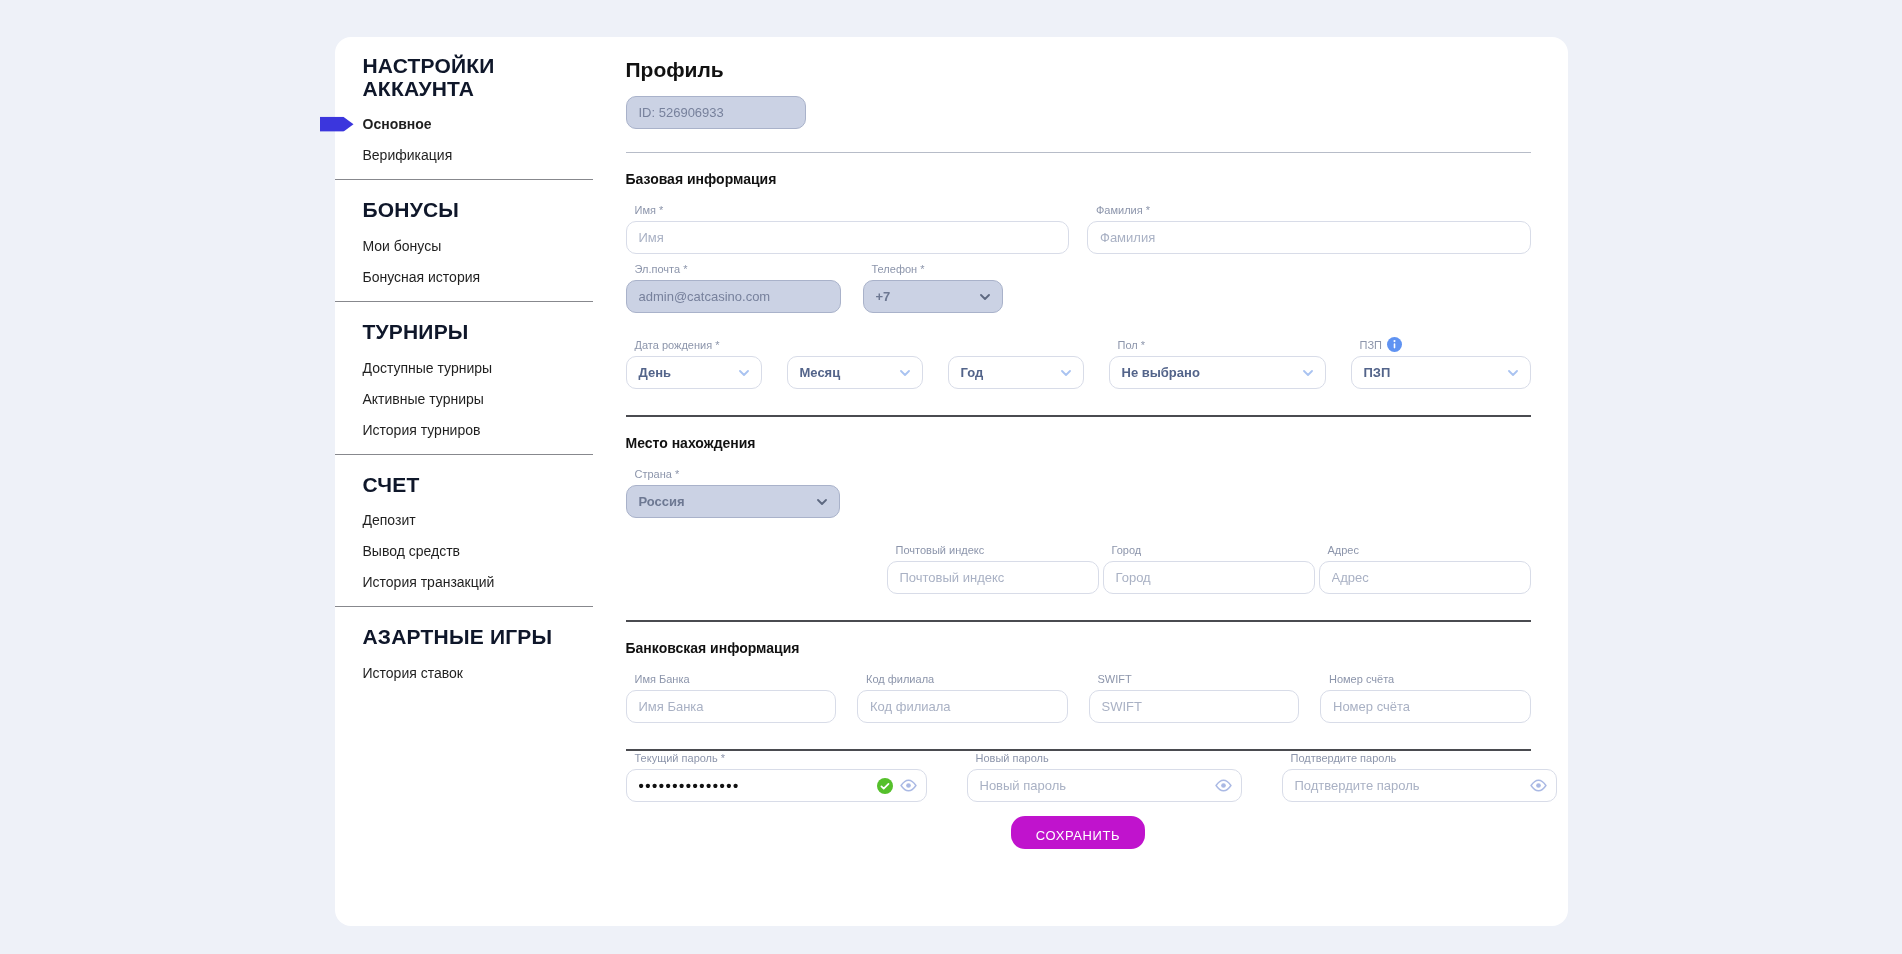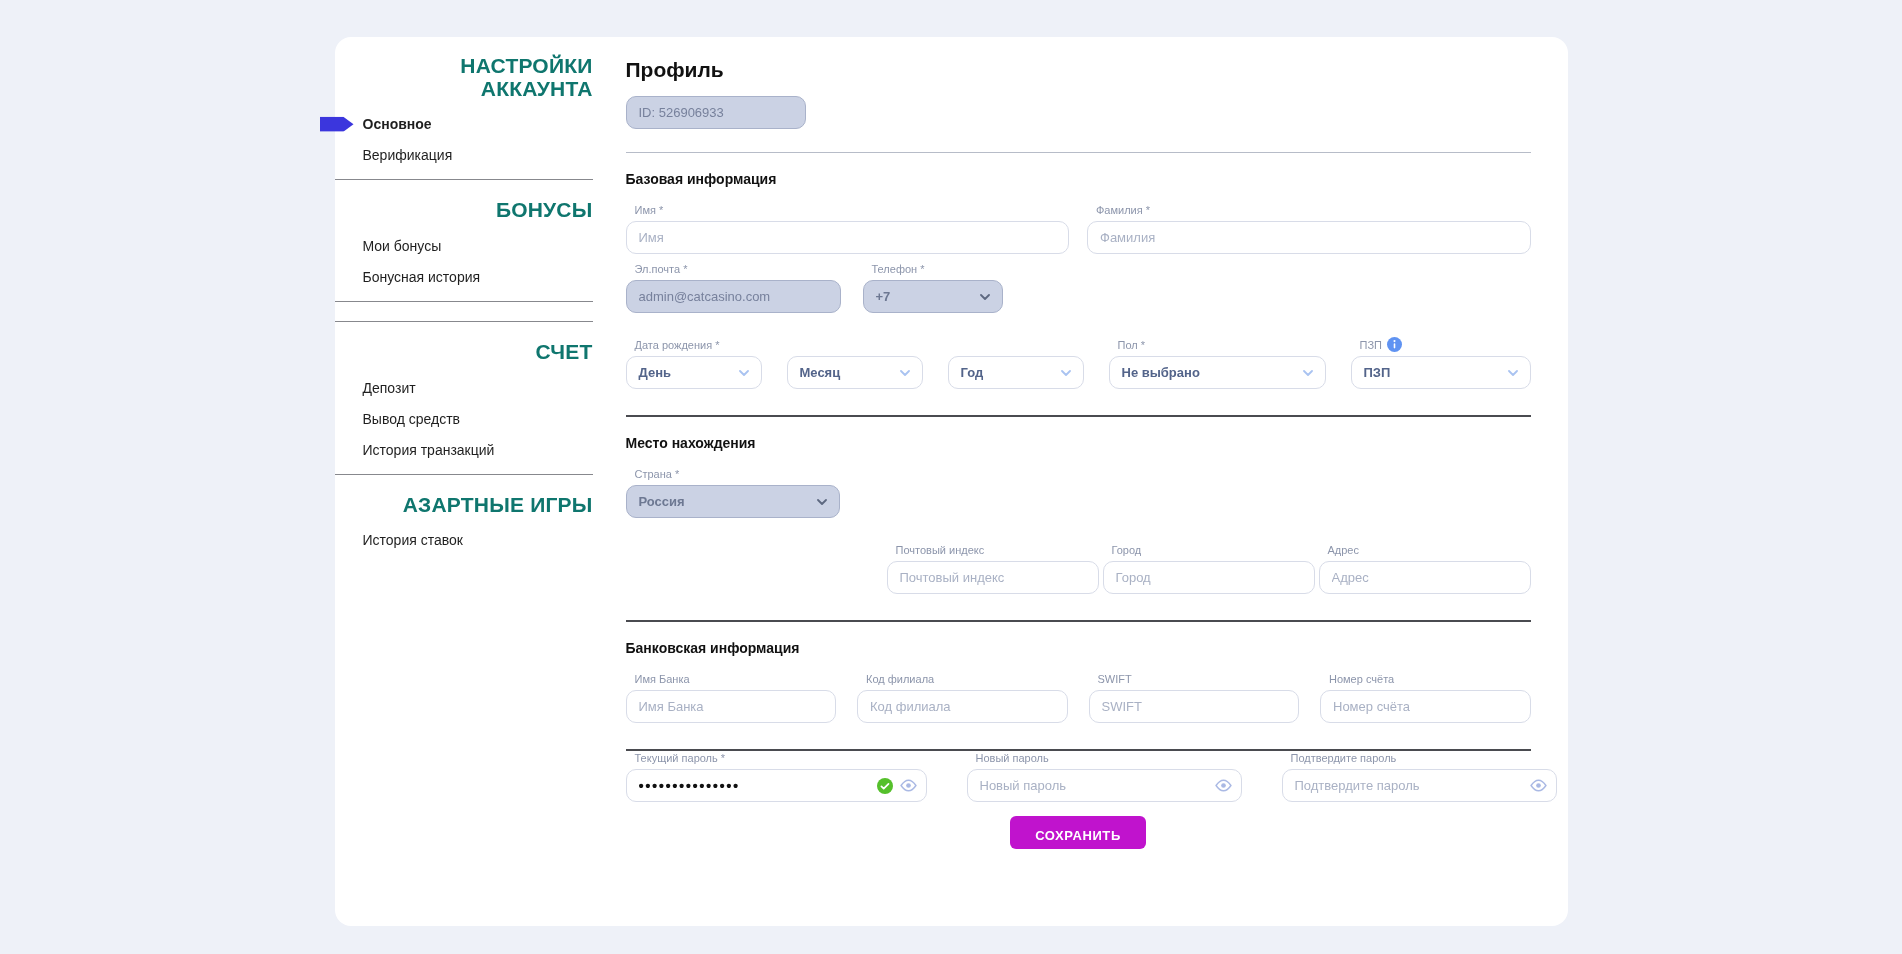--- a/index.html
+++ b/index.html
@@ -8,24 +8,23 @@
   .card {
     width:1233px; height:889px; margin:37px auto 0;
     background:#ffffff; border-radius:16px;
     display:flex; overflow:visible;
   }
 
   
   .sidebar { width:258px; padding-top:18px; flex:none; }
   .sgroup { padding-left:28px; }
   .sgroup h3 {
-    font-size:21px; font-weight:800; color:#0f766e;
+    font-size:21px; font-weight:800; color:#0f172a;
     line-height:1.08; letter-spacing:.2px; margin-bottom:6px;
     text-transform:uppercase;
-    text-align:right;
   }
   .sitem {
     position:relative; margin-top:17px; font-size:14px; color:#1f1f1f;
     cursor:pointer; line-height:1;
   }
   .sitem.active { font-weight:700; }
   .active-arrow {
     position:absolute; left:-43px; top:50%; transform:translateY(-50%);
     width:34px; height:15px; background:#3b36dd;
     clip-path:polygon(0 0, 70% 0, 100% 50%, 70% 100%, 0 100%);
@@ -81,22 +80,22 @@
   .chev-dark  { color:#5d6880; display:flex; }
 
   .pw-wrap { position:relative; }
   .pw-wrap .inp { padding-right:52px; }
   .pw-icons { position:absolute; right:10px; top:0; height:33px; display:flex; align-items:center; gap:7px; }
   .eye { color:#aab9e4; display:flex; cursor:pointer; }
   #current-password { font-weight:700; letter-spacing:1.5px; font-size:15px; color:#111; }
 
   .save-wrap { display:flex; justify-content:center; margin-top:14px; }
   .save-btn {
-    background:#c013cd; color:#fff; border:none; border-radius:6px;
-    height:33px; padding:12px 25px; font-size:13px; font-weight:700;
+    background:#c013cd; color:#fff; border:none; border-radius:14px;
+    height:33px; padding:12px 25px; font-size:13px; font-weight:400;
     letter-spacing:.6px; cursor:pointer; font-family:"Liberation Sans", sans-serif;
   }
 </style>
 </head>
 <body>
 
 <div class="card">
 
   <nav class="sidebar">
     <div class="sgroup">
@@ -113,20 +112,32 @@
     <div class="sgroup">
       <h3>БОНУСЫ</h3>
       <div class="sitem">
         <span>Мои бонусы</span>
       </div>
       <div class="sitem">
         <span>Бонусная история</span>
       </div>
     </div>
     <hr class="sdiv">
+    <div class="sgroup">
+      <h3>ТУРНИРЫ</h3>
+      <div class="sitem">
+        <span>Доступные турниры</span>
+      </div>
+      <div class="sitem">
+        <span>Активные турниры</span>
+      </div>
+      <div class="sitem">
+        <span>История турниров</span>
+      </div>
+    </div>
     <hr class="sdiv">
     <div class="sgroup">
       <h3>СЧЕТ</h3>
       <div class="sitem">
         <span>Депозит</span>
       </div>
       <div class="sitem">
         <span>Вывод средств</span>
       </div>
       <div class="sitem">

